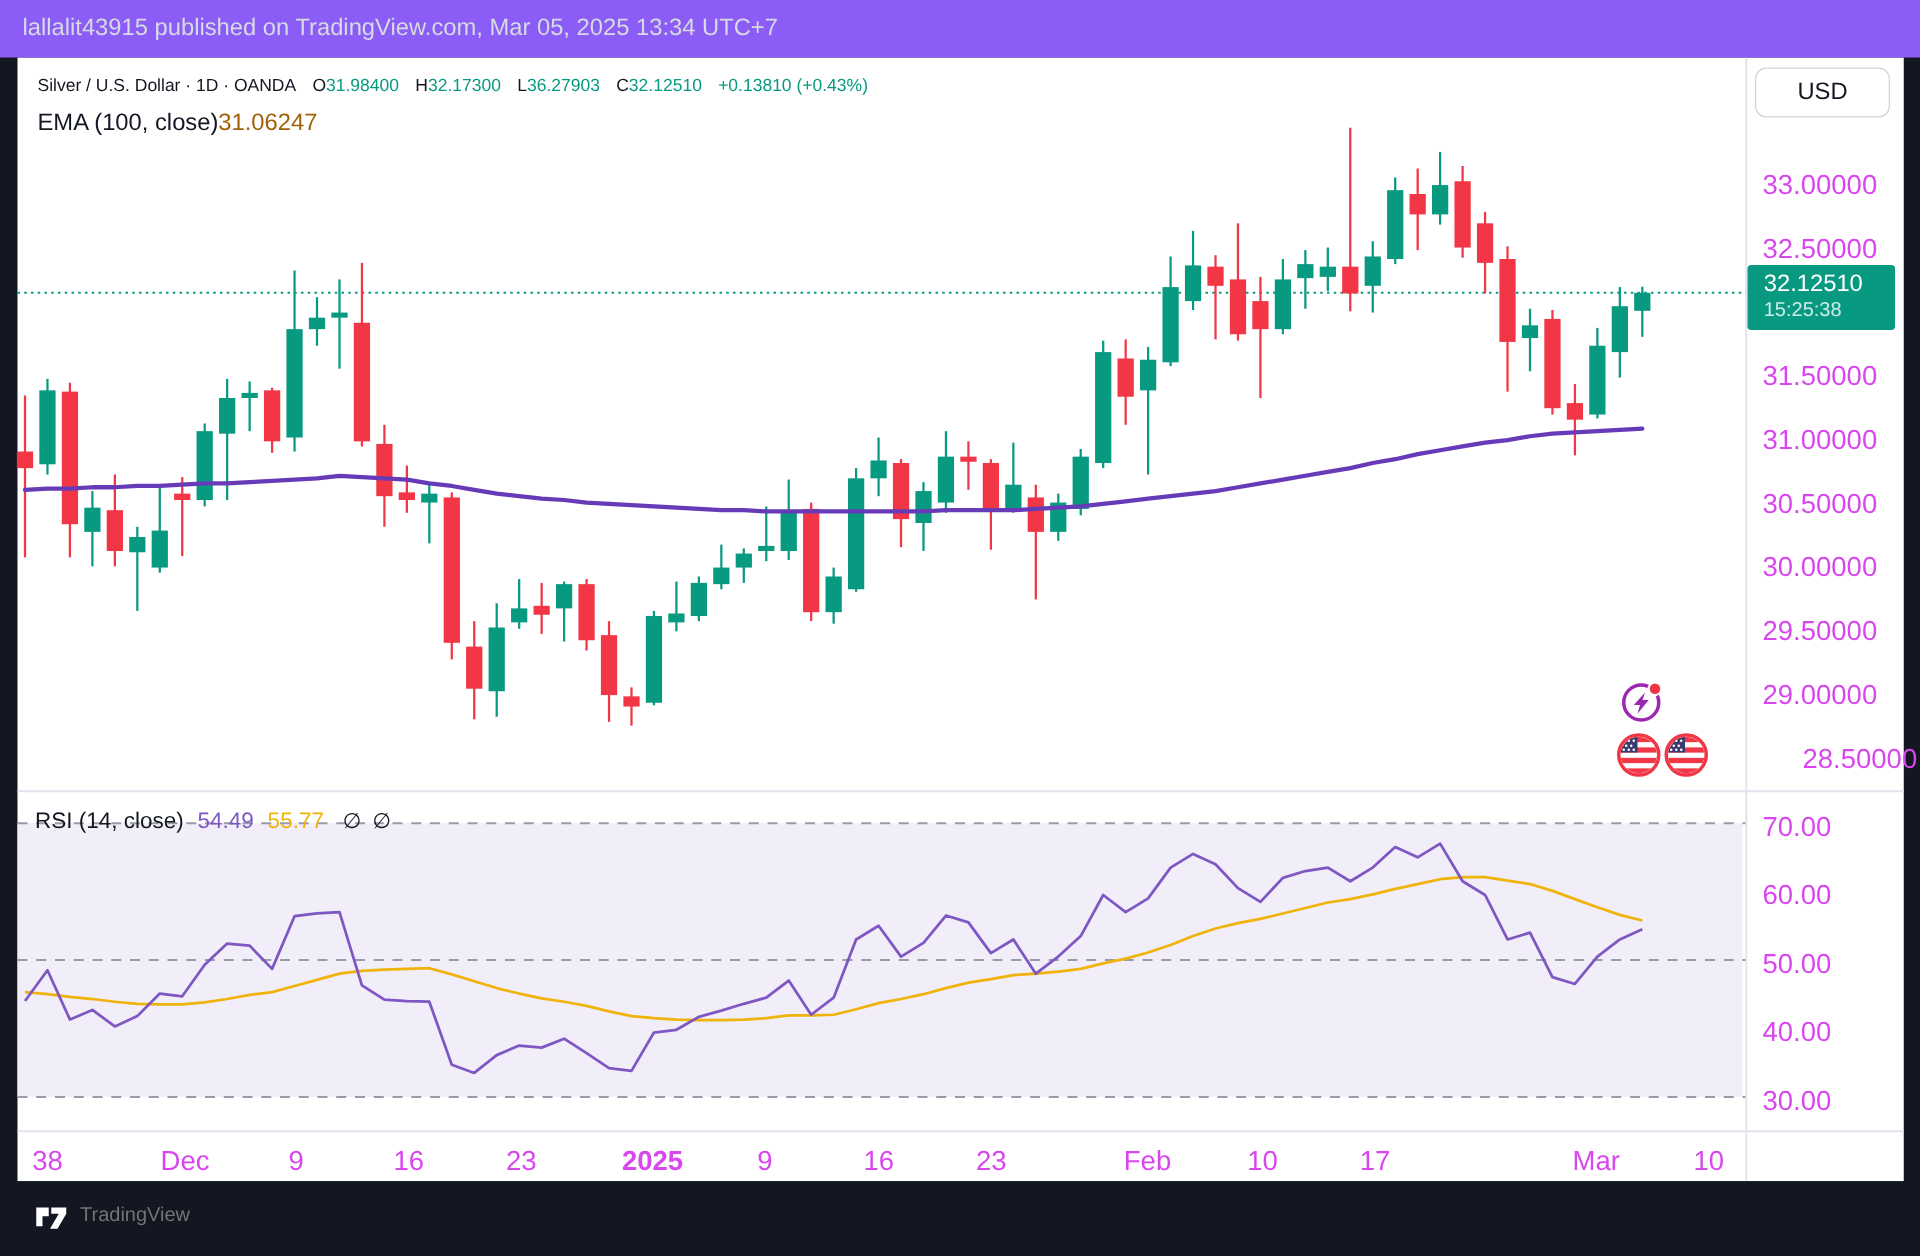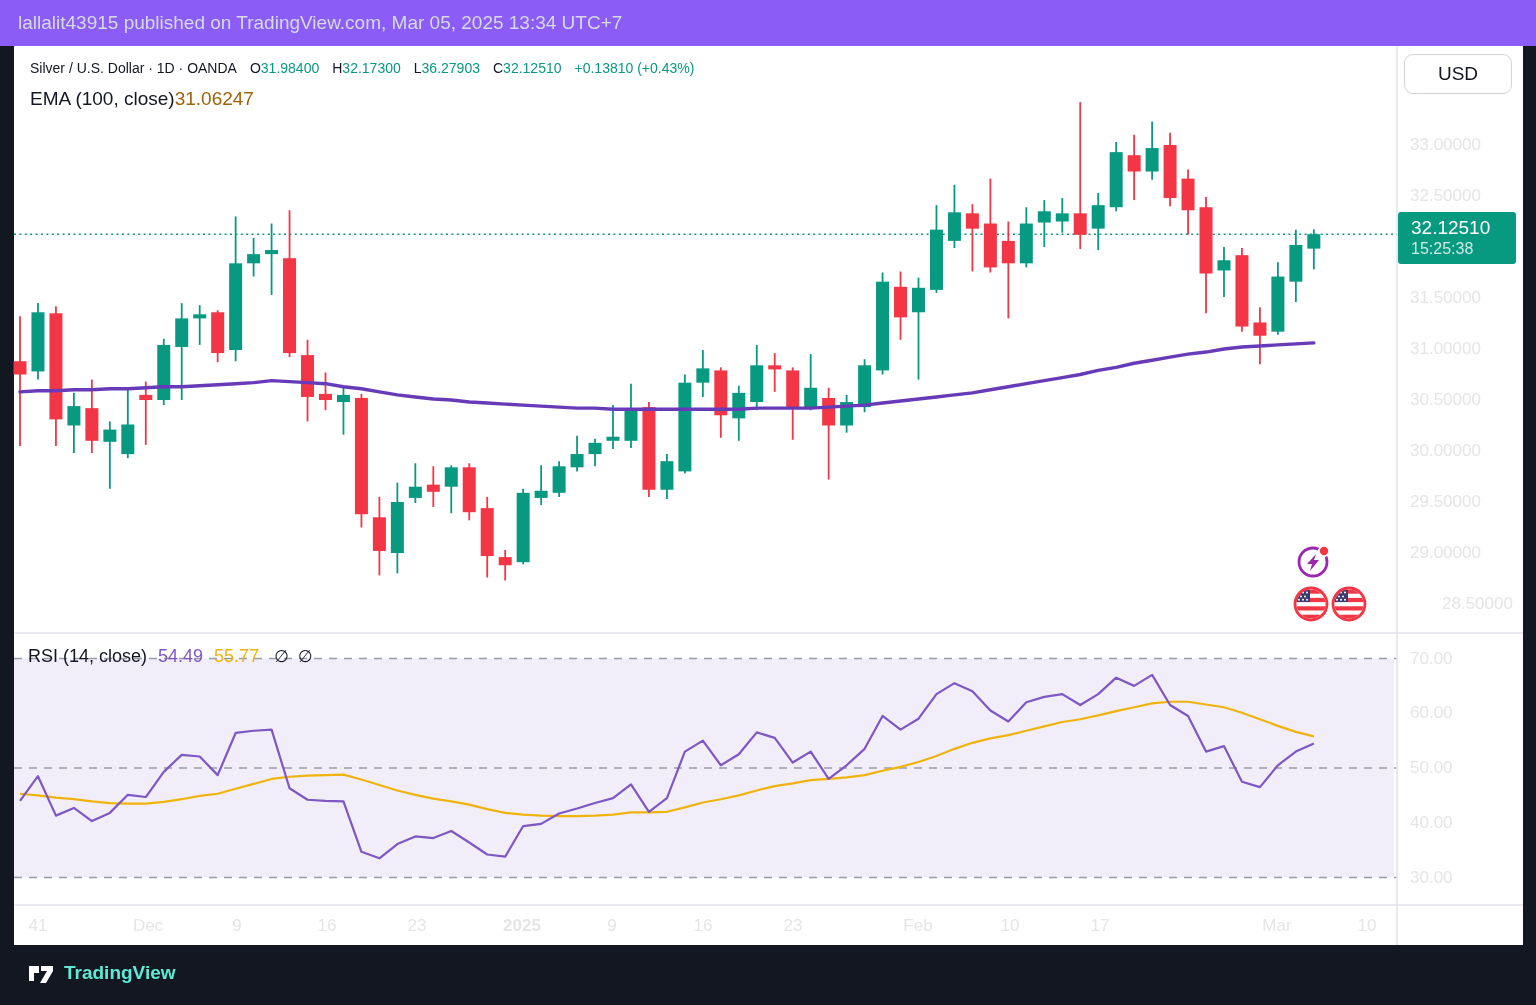--- a/index.html
+++ b/index.html
@@ -18,25 +18,25 @@
   #rsi-legend{left:28px;top:646px;font-size:18px;color:#131722;display:flex;gap:11px;align-items:baseline;}
   #rsi-legend .rsi-val{color:#7e57c2;}
   #rsi-legend .rsi-ma-val{color:#f0b30b;}
   #rsi-legend .nullset{color:#131722;font-size:17px;letter-spacing:9px;padding-left:4px;}
   #usd-button{left:1404px;top:54px;width:106px;height:38px;border:1px solid #d1d4dc;border-radius:9px;
               font-size:19px;color:#131722;display:flex;align-items:center;justify-content:center;background:#fff;}
   #price-badge{left:1398px;top:212px;width:118px;height:52px;background:#089981;border-radius:3px;
                color:#fff;padding:4px 0 0 13px;box-sizing:border-box;}
   #badge-price{font-size:19px;line-height:23px;}
   #badge-countdown{font-size:16px;line-height:19px;color:rgba(255,255,255,0.8);}
-  .tick{position:absolute;font-size:17px;color:#e5e5e5;z-index:3;}
+  .tick{position:absolute;font-size:22px;color:#d946ef;z-index:3;}
   .time-tick{transform:translateX(-50%);top:916px;}
   #footer{position:absolute;left:0;top:945px;width:1536px;height:60px;background:#131722;z-index:3;}
   #footer-inner{position:absolute;left:28px;top:16px;display:flex;align-items:center;gap:9px;}
-  #footer-brand{color:#5eead4;font-size:19px;font-weight:700;}
+  #footer-brand{color:#737373;font-size:16px;font-weight:400;}
   #event-icons{position:absolute;left:1288px;top:540px;z-index:3;}
 </style>
 </head>
 <body>
 
 <div id="panel"></div>
 
 <svg id="chart-svg" width="1536" height="1005" viewBox="0 0 1536 1005">
     <rect x="14" y="658.5" width="1380" height="219" fill="#f1eef9"></rect>
     <line x1="14" y1="658.5" x2="1397" y2="658.5" stroke="#989ca7" stroke-width="1.6" stroke-dasharray="8 7"></line>
@@ -243,21 +243,21 @@
     <div class="tick" style="left: 1442px; top: 594px;">28.50000</div>
   </div>
 <div id="rsi-axis">
     <div class="tick" style="left: 1410px; top: 648.5px;">70.00</div>
     <div class="tick" style="left: 1410px; top: 703.25px;">60.00</div>
     <div class="tick" style="left: 1410px; top: 758px;">50.00</div>
     <div class="tick" style="left: 1410px; top: 812.75px;">40.00</div>
     <div class="tick" style="left: 1410px; top: 867.5px;">30.00</div>
   </div>
 <div id="time-axis">
-    <div class="tick time-tick" style="left: 38px; top: 916px;">41</div>
+    <div class="tick time-tick" style="left: 38px; top: 916px;">38</div>
     <div class="tick time-tick" style="left: 148px; top: 916px;">Dec</div>
     <div class="tick time-tick" style="left: 237px; top: 916px;">9</div>
     <div class="tick time-tick" style="left: 327px; top: 916px;">16</div>
     <div class="tick time-tick" style="left: 417px; top: 916px;">23</div>
     <div class="tick time-tick" style="left: 522px; top: 916px; font-weight: 700;">2025</div>
     <div class="tick time-tick" style="left: 612px; top: 916px;">9</div>
     <div class="tick time-tick" style="left: 703px; top: 916px;">16</div>
     <div class="tick time-tick" style="left: 793px; top: 916px;">23</div>
     <div class="tick time-tick" style="left: 918px; top: 916px;">Feb</div>
     <div class="tick time-tick" style="left: 1010px; top: 916px;">10</div>

